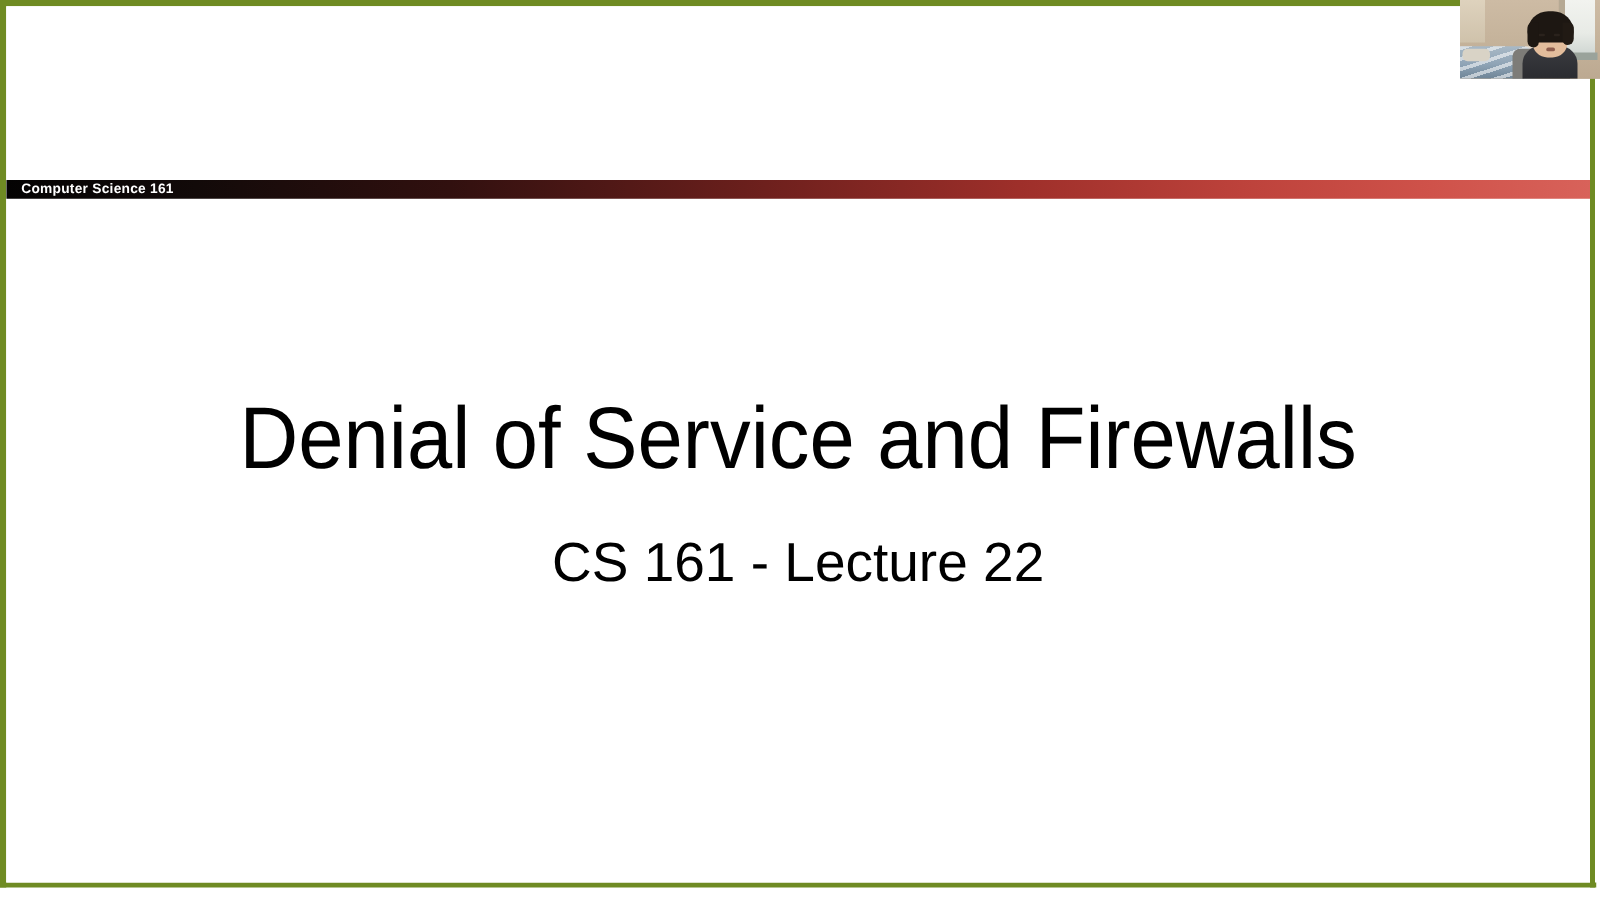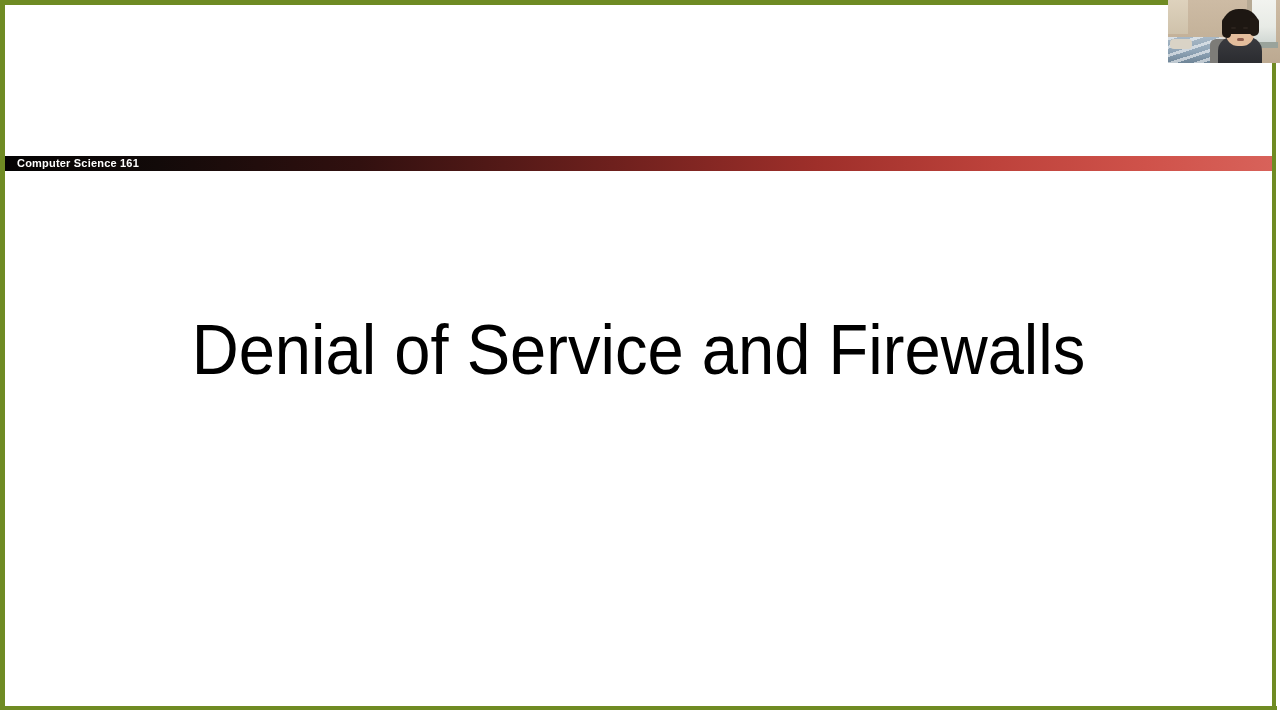--- a/index.html
+++ b/index.html
@@ -51,21 +51,21 @@
     width: 1267px;
     height: 701px;
     background: #ffffff;
     overflow: hidden;
   }
 
   
   .brand-ribbon {
     position: absolute;
     left: 0;
-    top: 151px;
+    top: 139px;
     width: 1267px;
     height: 15px;
     background: linear-gradient(to right,
                 #040303 0%,
                 #120a09 12%,
                 #31100f 28%,
                 #6e201d 48%,
                 #9e2f2a 64%,
                 #bd423b 78%,
                 #cf524a 90%,
@@ -258,20 +258,21 @@
     <div class="frame-edge frame-right"></div>
 
     <div class="slide-canvas">
 
       <div class="brand-ribbon">
         <span class="brand-ribbon-label">Computer Science 161</span>
       </div>
 
       <div class="slide-title">Denial of Service and Firewalls</div>
 
+      <div class="slide-subtitle">CS 161 - Lecture 22</div>
 
     </div>
   </div>
 
   <div class="webcam-pip">
     <div class="webcam-scene">
       <div class="wc-wall"></div>
       <div class="wc-panel"></div>
       <div class="wc-window"></div>
       <div class="wc-window-sill"></div>

